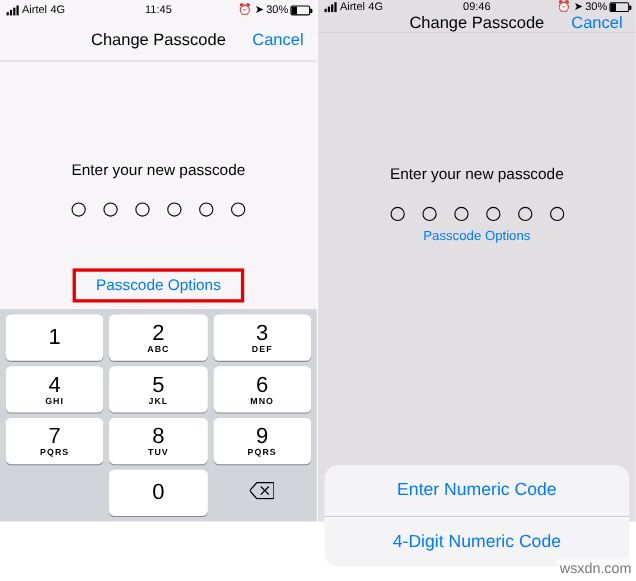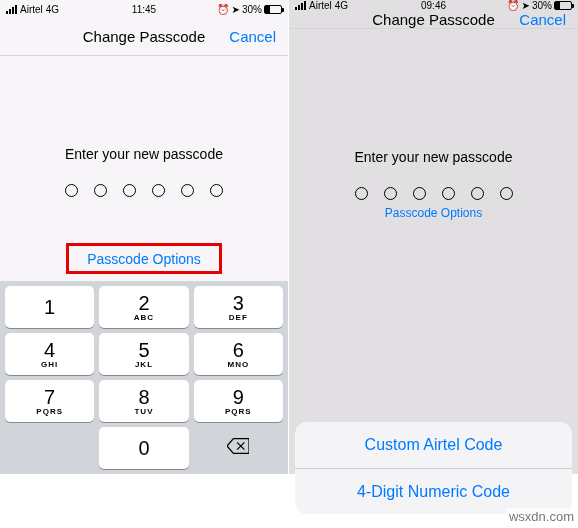--- a/index.html
+++ b/index.html
@@ -182,21 +182,21 @@
         <span class="dot"></span>
         <span class="dot"></span>
         <span class="dot"></span>
       </div>
       <div class="options-area">
         <span class="options-link">Passcode Options</span>
       </div>
     </div>
     <div class="sheet-backdrop">
       <div class="sheet-group">
-        <div class="sheet-item">Custom Airtel Code</div>
+        <div class="sheet-item">Enter Numeric Code</div>
         <div class="sheet-item">4-Digit Numeric Code</div>
       </div>
 
     </div>
   </div>
 </div>
 
 <div class="watermark">wsxdn.com</div>
 
 </body></html>

